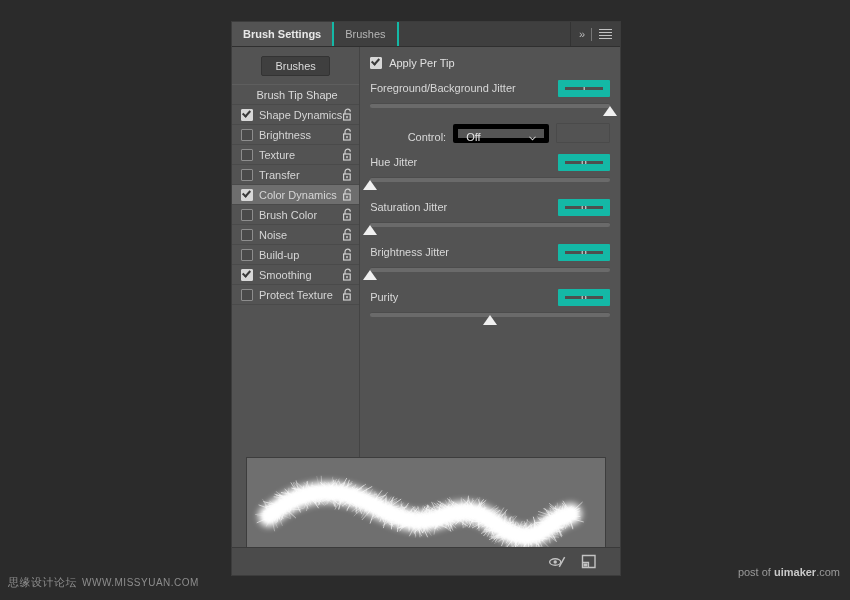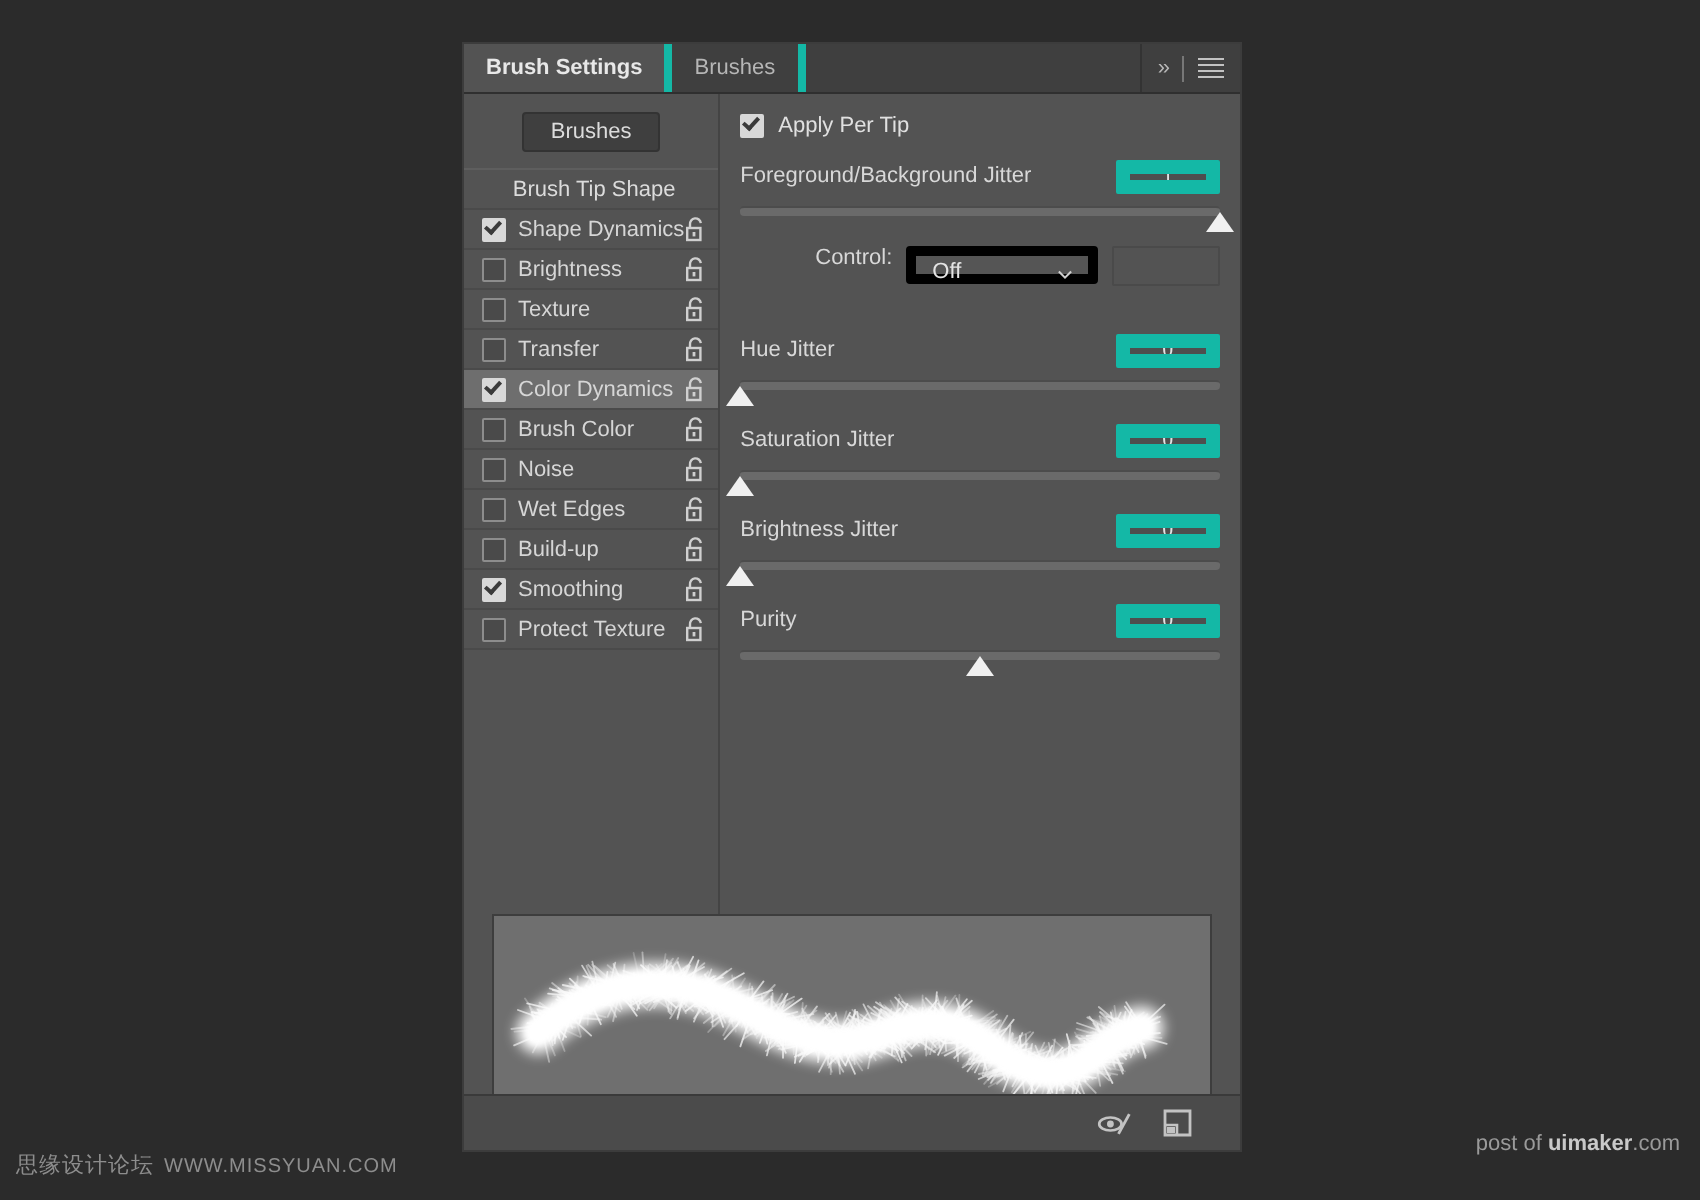--- a/index.html
+++ b/index.html
@@ -36,21 +36,21 @@
     display: flex;
     align-items: stretch;
   }
   .tab {
     display: flex;
     align-items: center;
     padding: 0 11px;
     font-size: 11px;
     color: #b6b6b6;
     background: #3f3f3f;
-    border-right: 4px solid #14b8a6;
+    border-right: 2px solid #14b8a6;
     cursor: default;
   }
   .tab.active {
     background: #535353;
     color: #e8e8e8;
     font-weight: bold;
   }
   #tabbar-spacer { flex: 1; background: #3f3f3f; border-right: 1px solid #333;}
   #tab-right {
     display: flex;
@@ -168,23 +168,23 @@
     width: 0; height: 0;
     border-left: 7px solid transparent;
     border-right: 7px solid transparent;
     border-bottom: 10px solid #f0f0f0;
     margin-left: -7px;
     cursor: default;
   }
 
   .control-row {
     display: flex;
-    align-items: flex-start;
+    align-items: flex-end;
     gap: 7px;
-    margin: 6px 0 22px 0;
+    margin: 6px 0 9px 0;
     padding-left: 28px;
   }
   .control-row .ctl-label { width: 48px; text-align: right; }
   .select {
     position: relative;
     width: 96px;
     height: 19px;
     background: #555;
     border: 5px solid #000000;
     border-radius: 2px;
@@ -339,29 +339,20 @@
               <span class="row-label">Brush Color</span>
               <svg class="lock" viewBox="0 0 11 13">
                 <path d="M3 6 V4.2 A2.6 2.6 0 0 1 8.4 3.6" fill="none" stroke="#cfcfcf" stroke-width="1.2"></path>
                 <rect x="1.6" y="6" width="6.6" height="6" fill="none" stroke="#cfcfcf" stroke-width="1.2"></rect>
                 <rect x="4.3" y="8" width="1.4" height="2.2" fill="#cfcfcf"></rect>
               </svg>
             </div>
             <div class="row">
               <span class="cb"></span>
               <span class="row-label">Noise</span>
-              <svg class="lock" viewBox="0 0 11 13">
-                <path d="M3 6 V4.2 A2.6 2.6 0 0 1 8.4 3.6" fill="none" stroke="#cfcfcf" stroke-width="1.2"></path>
-                <rect x="1.6" y="6" width="6.6" height="6" fill="none" stroke="#cfcfcf" stroke-width="1.2"></rect>
-                <rect x="4.3" y="8" width="1.4" height="2.2" fill="#cfcfcf"></rect>
-              </svg>
-            </div>
-            <div class="row">
-              <span class="cb"></span>
-              <span class="row-label">Wet Edges</span>
               <svg class="lock" viewBox="0 0 11 13">
                 <path d="M3 6 V4.2 A2.6 2.6 0 0 1 8.4 3.6" fill="none" stroke="#cfcfcf" stroke-width="1.2"></path>
                 <rect x="1.6" y="6" width="6.6" height="6" fill="none" stroke="#cfcfcf" stroke-width="1.2"></rect>
                 <rect x="4.3" y="8" width="1.4" height="2.2" fill="#cfcfcf"></rect>
               </svg>
             </div>
             <div class="row">
               <span class="cb"></span>
               <span class="row-label">Build-up</span>
               <svg class="lock" viewBox="0 0 11 13">

